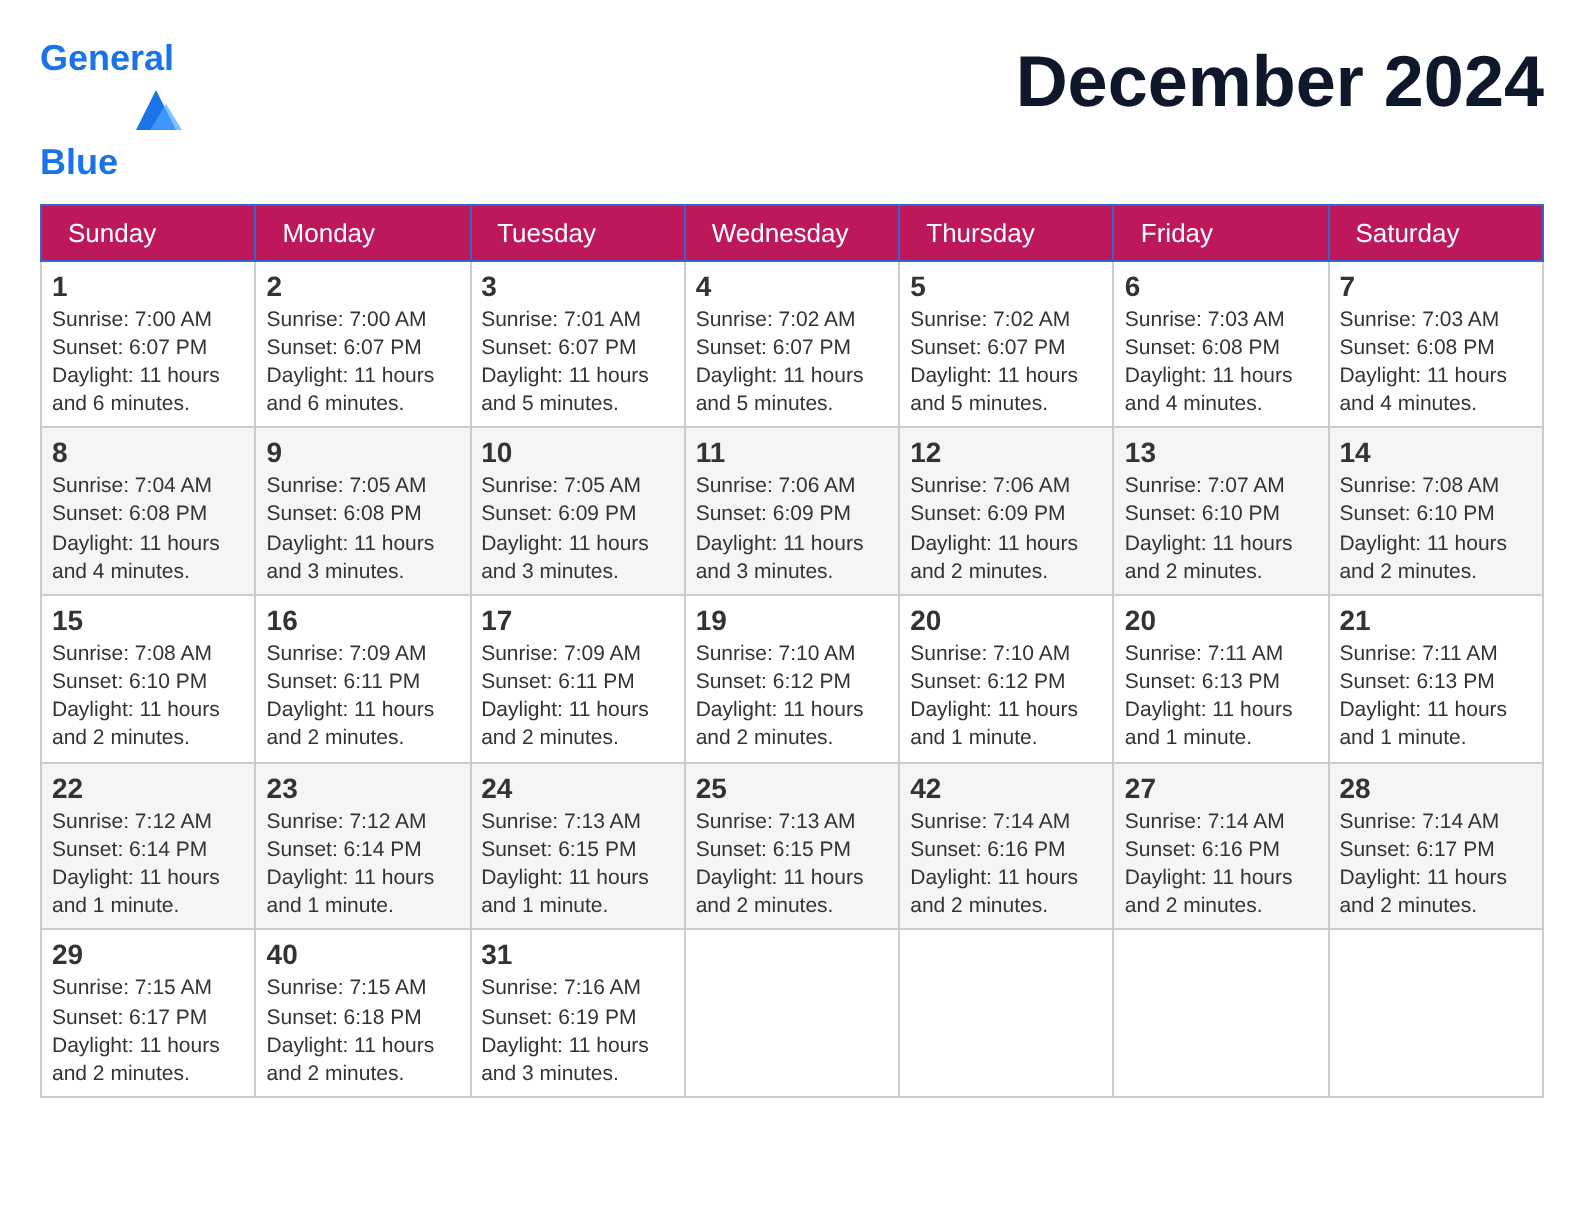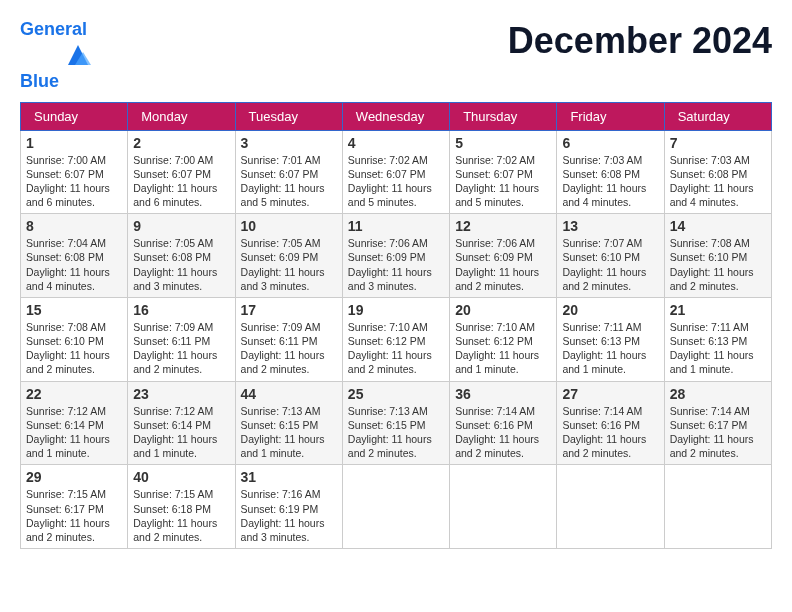--- a/index.html
+++ b/index.html
@@ -221,29 +221,29 @@
       <tr>
         <td>
           <span class="day-number">22</span>
           <div class="day-detail">Sunrise: 7:12 AM<br>Sunset: 6:14 PM<br>Daylight: 11 hours and 1 minute.</div>
         </td>
         <td>
           <span class="day-number">23</span>
           <div class="day-detail">Sunrise: 7:12 AM<br>Sunset: 6:14 PM<br>Daylight: 11 hours and 1 minute.</div>
         </td>
         <td>
-          <span class="day-number">44</span>
+          <span class="day-number">24</span>
           <div class="day-detail">Sunrise: 7:13 AM<br>Sunset: 6:15 PM<br>Daylight: 11 hours and 1 minute.</div>
         </td>
         <td>
           <span class="day-number">25</span>
           <div class="day-detail">Sunrise: 7:13 AM<br>Sunset: 6:15 PM<br>Daylight: 11 hours and 2 minutes.</div>
         </td>
         <td>
-          <span class="day-number">36</span>
+          <span class="day-number">42</span>
           <div class="day-detail">Sunrise: 7:14 AM<br>Sunset: 6:16 PM<br>Daylight: 11 hours and 2 minutes.</div>
         </td>
         <td>
           <span class="day-number">27</span>
           <div class="day-detail">Sunrise: 7:14 AM<br>Sunset: 6:16 PM<br>Daylight: 11 hours and 2 minutes.</div>
         </td>
         <td>
           <span class="day-number">28</span>
           <div class="day-detail">Sunrise: 7:14 AM<br>Sunset: 6:17 PM<br>Daylight: 11 hours and 2 minutes.</div>
         </td>

